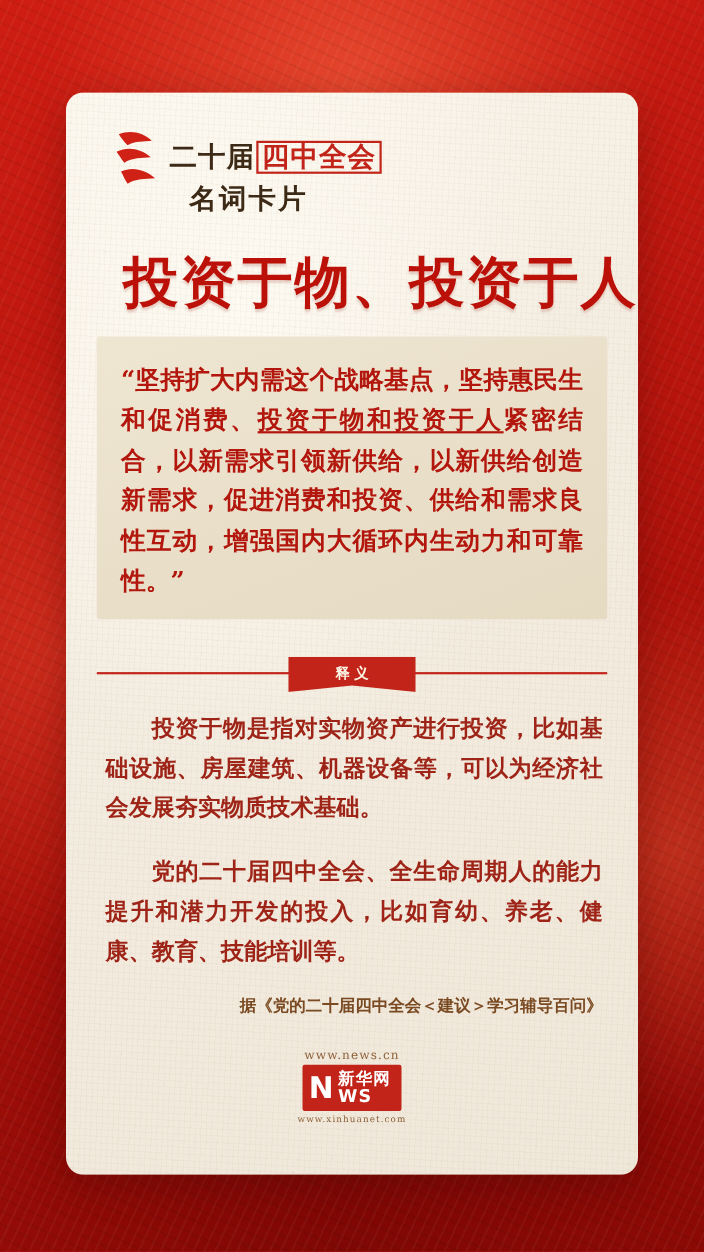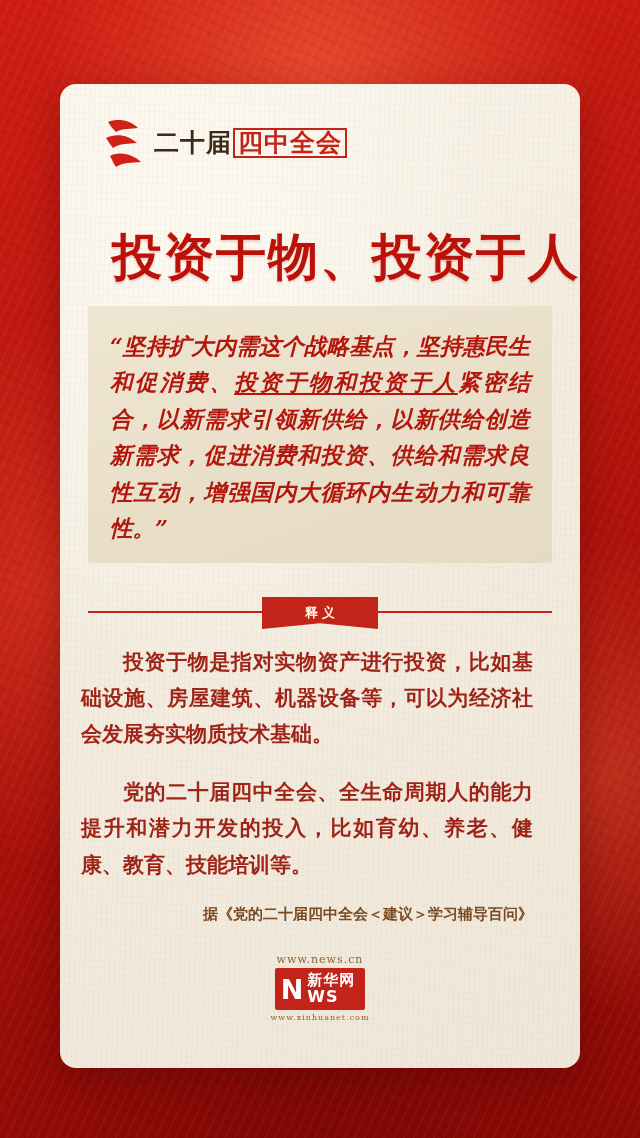--- a/index.html
+++ b/index.html
@@ -121,21 +121,20 @@
   
   .quote-box {
     position: absolute;
     left: 28px;
     top: 222px;
     width: 464px;
     padding: 22px 22px 16px 22px;
     box-sizing: border-box;
     background: linear-gradient(160deg, #efe6d2 0%, #e9dfc9 55%, #e5dac2 100%);
     border-radius: 3px;
-    font-style: italic;
   }
   .quote-text {
     font-size: 22.5px;
     line-height: 1.62;
     color: #b3160c;
     font-weight: bold;
     text-align: justify;
     text-indent: 0;
   }
   .quote-text .u {
@@ -173,21 +172,21 @@
     letter-spacing: 4px;
     text-align: center;
     line-height: 32px;
     text-indent: 4px;
     clip-path: polygon(0 0, 100% 0, 100% 100%, 50% 82%, 0 100%);
   }
 
   
   .body {
     position: absolute;
-    left: 21px;
+    left: 36px;
     top: 560px;
     width: 452px;
   }
   .body p {
     margin: 0 0 22px 0;
     font-size: 21px;
     line-height: 1.72;
     color: #9f2418;
     font-weight: bold;
     text-indent: 2em;
@@ -265,20 +264,21 @@
     <div class="header">
       <span class="ribbon">
         <svg width="46" height="60" viewBox="0 0 46 60" xmlns="http://www.w3.org/2000/svg">
           <path d="M4 6 C14 2, 26 4, 34 12 C27 13, 19 12, 12 16 C8 12, 6 9, 4 6 Z" fill="#cf2116"></path>
           <path d="M2 22 C12 17, 24 19, 33 27 C25 28, 16 27, 9 32 C6 28, 4 25, 2 22 Z" fill="#cf2116"></path>
           <path d="M6 40 C16 35, 28 38, 37 46 C28 47, 19 46, 12 51 C9 47, 8 43, 6 40 Z" fill="#cf2116"></path>
         </svg>
       </span>
       <span class="header-text">
         <span class="header-line1"><span>二十届</span><span class="boxed">四中全会</span></span>
+        <div class="header-line2">名词卡片</div>
       </span>
     </div>
 
     <div class="title">投资于物、投资于人</div>
 
     <div class="quote-box">
       <div class="quote-text"><span>“坚持扩大内需这个战略基点，坚持惠民生和促消费、</span><span class="u">投资于物和投资于人</span><span>紧密结合，以新需求引领新供给，以新供给创造新需求，促进消费和投资、供给和需求良性互动，增强国内大循环内生动力和可靠性。”</span></div>
     </div>
 
     <div class="divider"></div>

